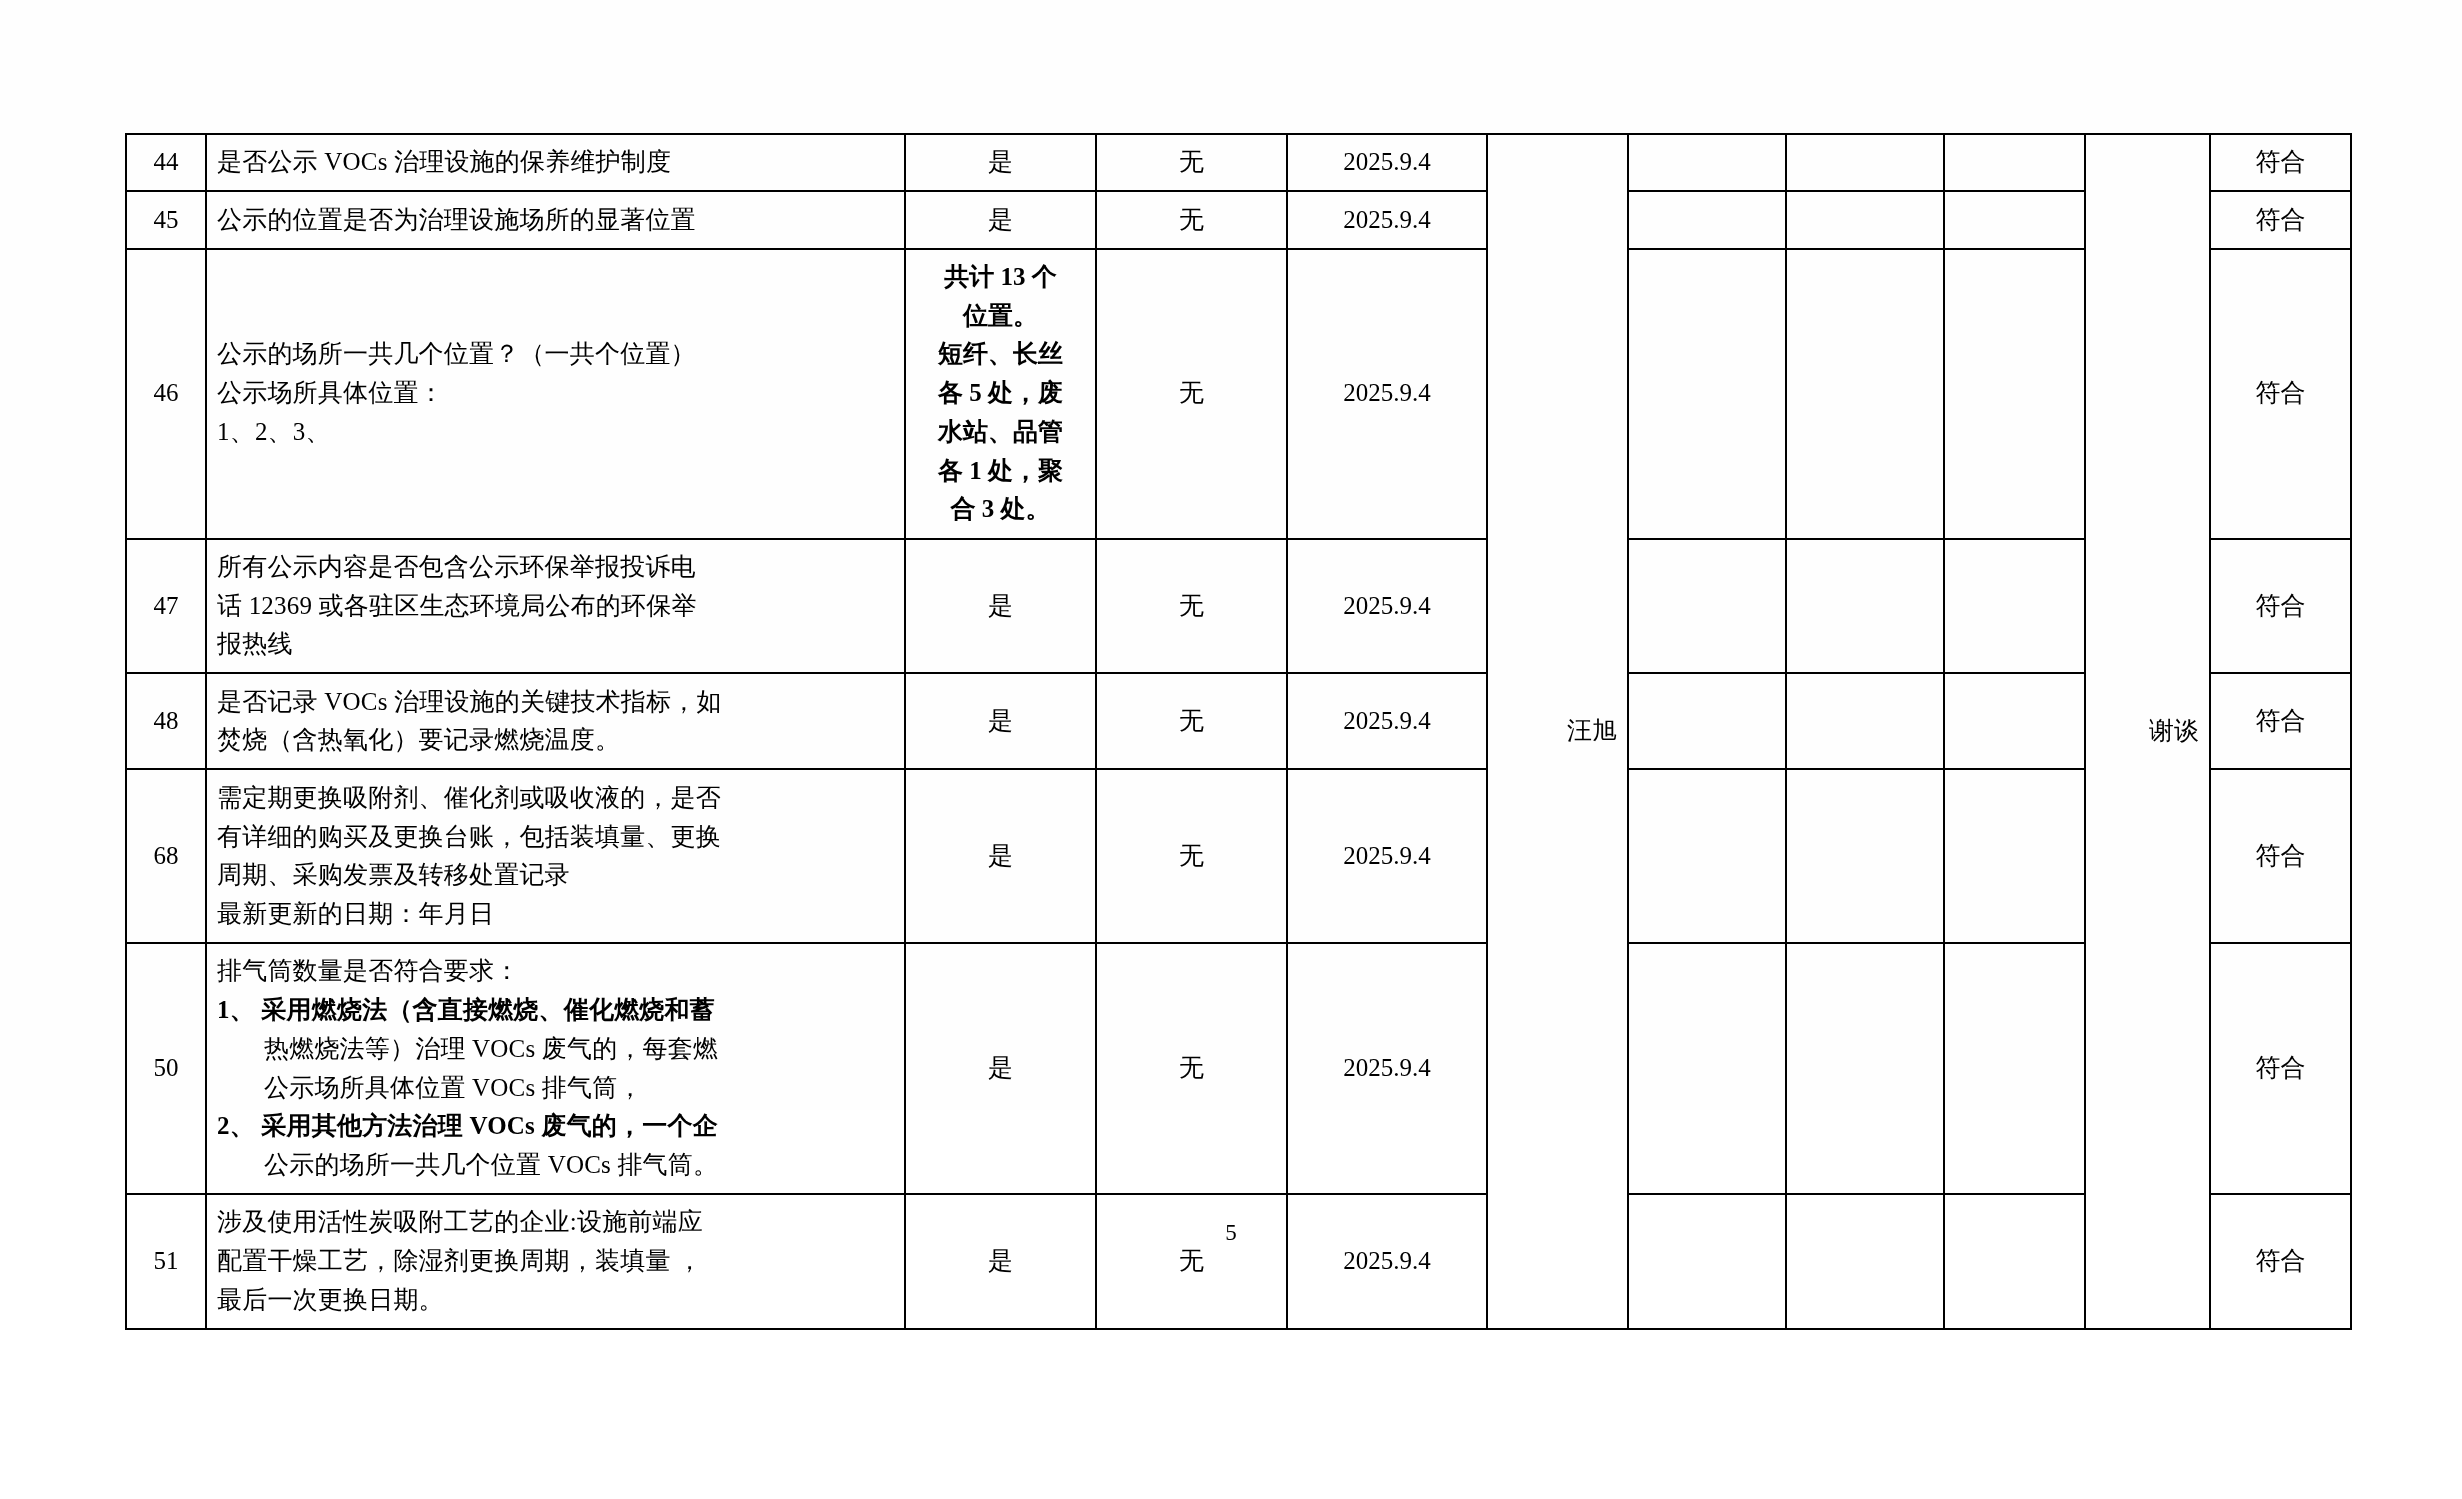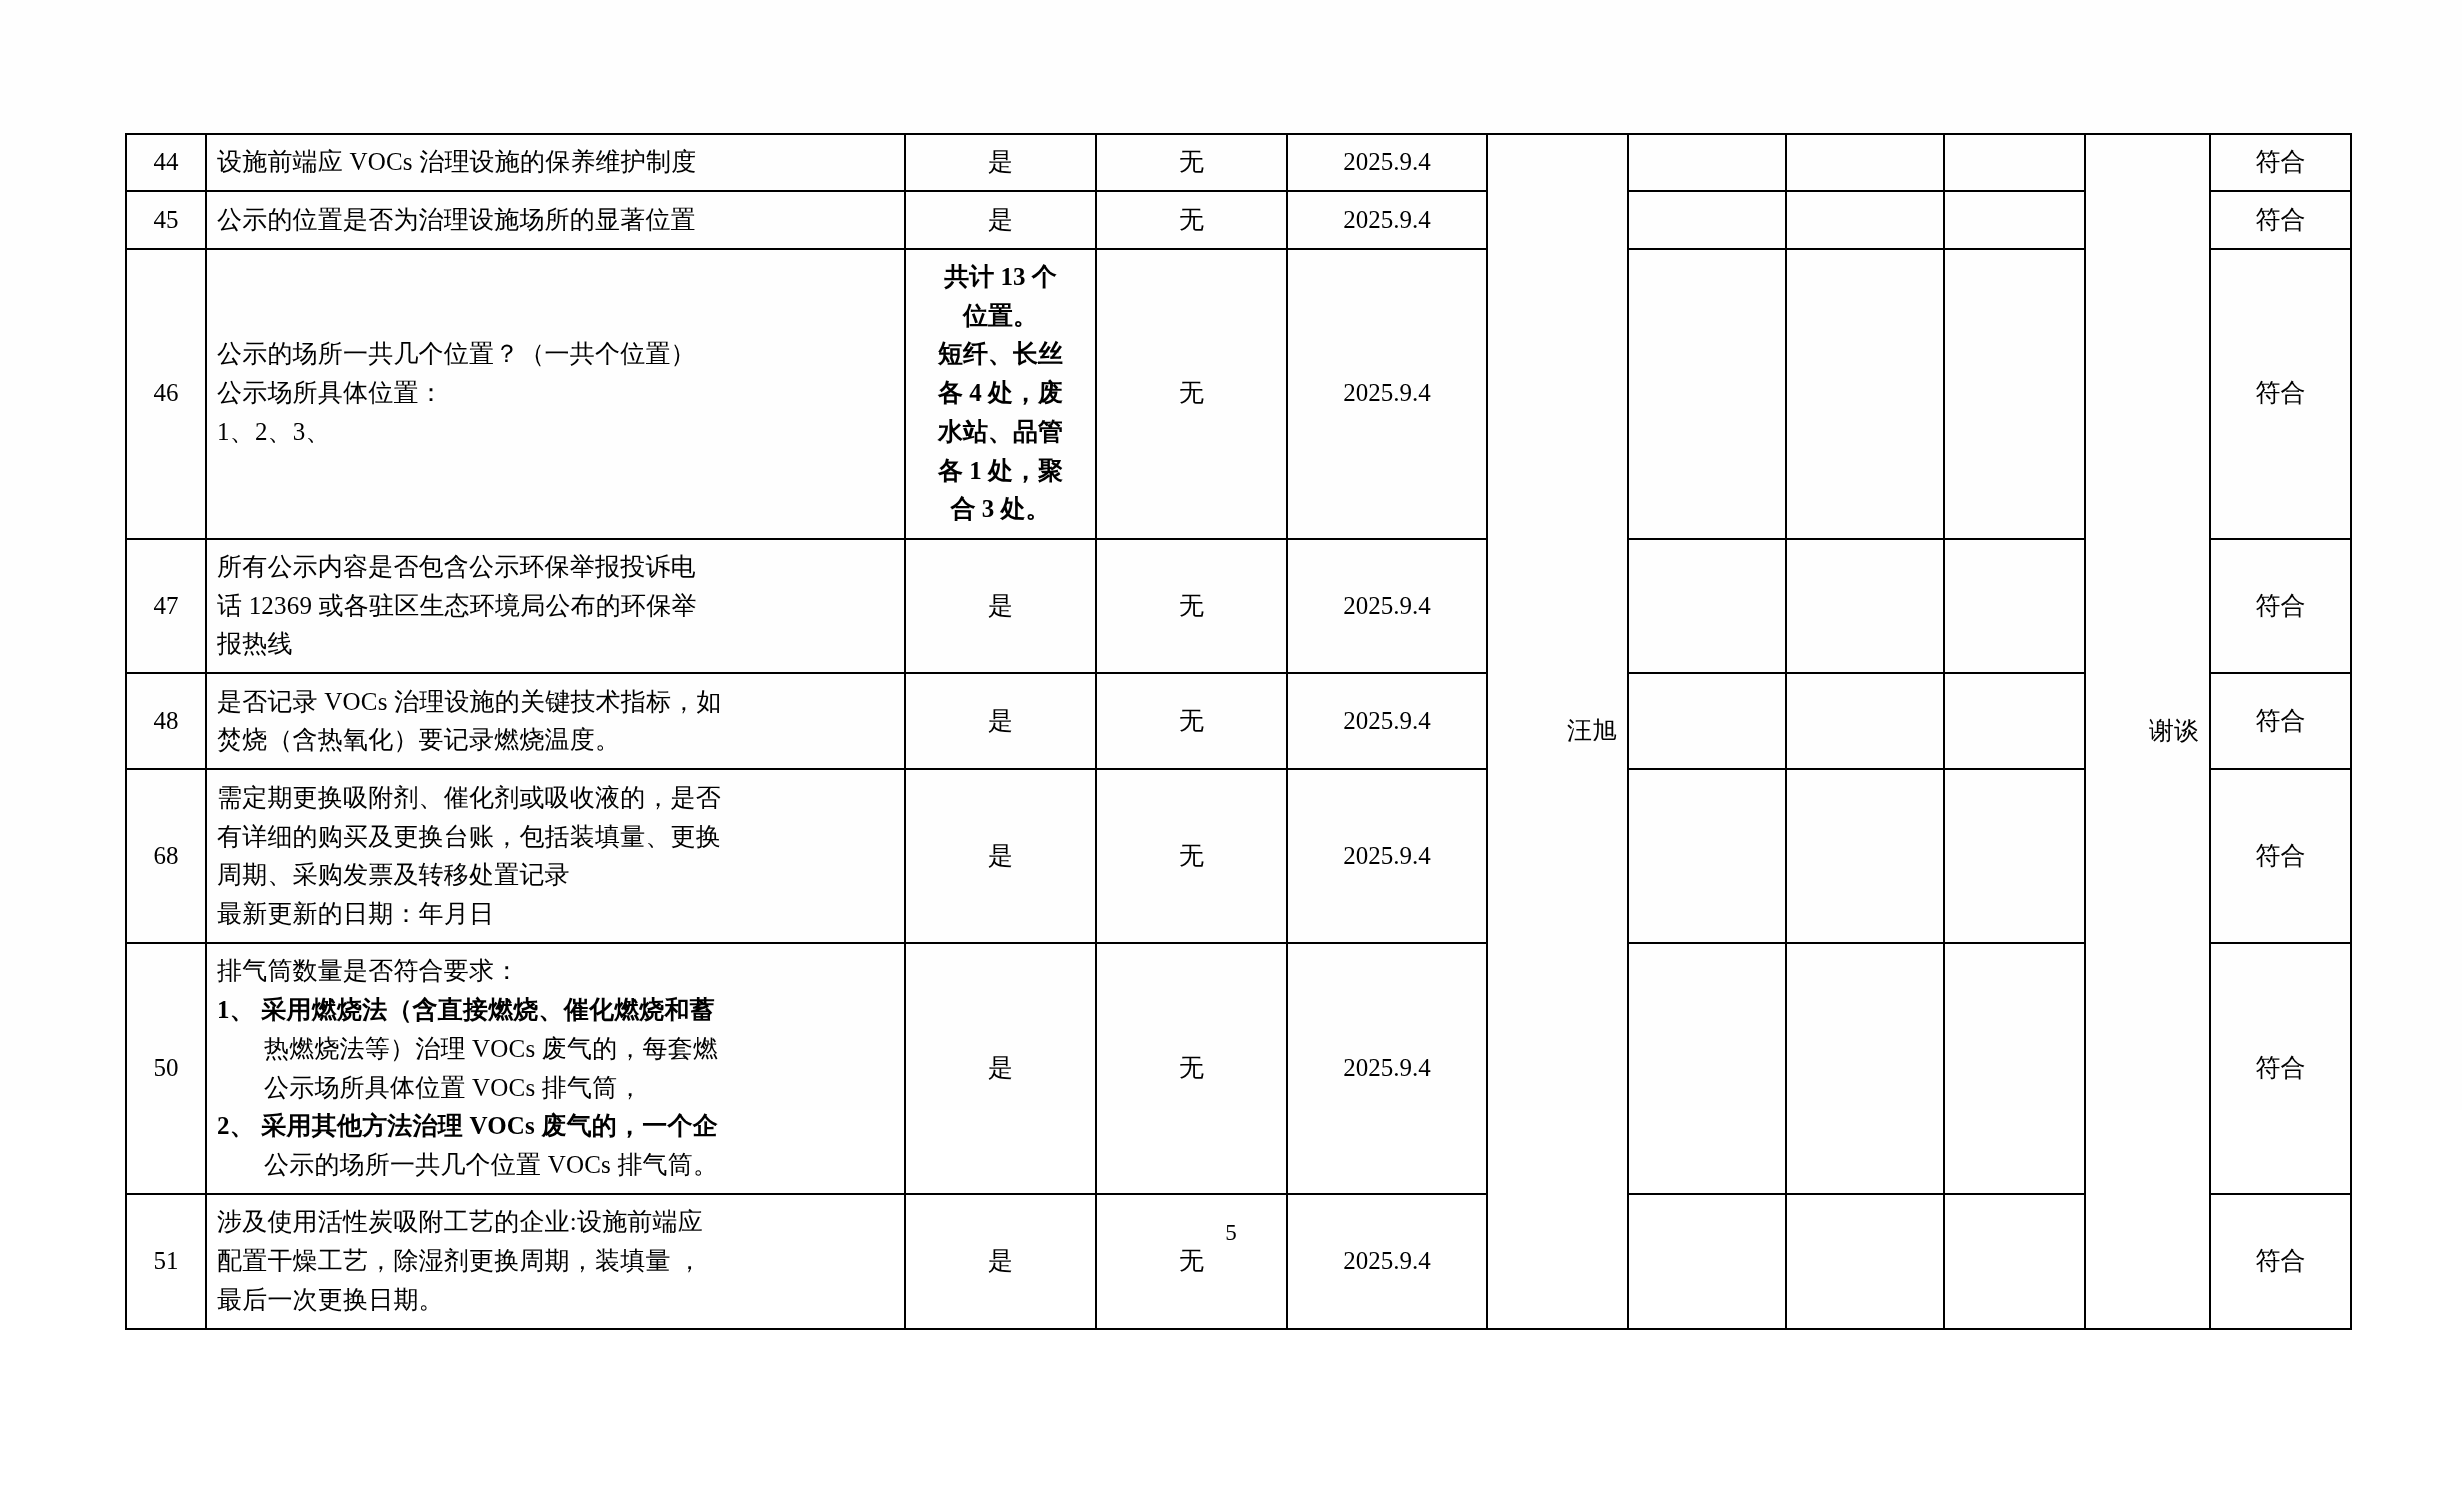--- a/index.html
+++ b/index.html
@@ -111,21 +111,21 @@
           <col class="c-f">
           <col class="c-g">
           <col class="c-h">
           <col class="c-i">
       </colgroup>
       <tbody>
 
         <tr>
           <td class="no">44</td>
           <td class="item">
-            <p>设施前端应 VOCs 治理设施的保养维护制度</p>
+            <p>是否公示 VOCs 治理设施的保养维护制度</p>
           </td>
           <td class="ctr">是</td>
           <td class="ctr">无</td>
           <td class="ctr">2025.9.4</td>
           <td class="vert-mid" rowspan="8">汪旭</td>
           <td class="ctr"></td>
           <td class="ctr"></td>
           <td class="ctr"></td>
           <td class="vert-mid" rowspan="8">谢谈</td>
           <td class="ctr">符合</td>
@@ -149,21 +149,21 @@
           <td class="no">46</td>
           <td class="item">
             <p>公示的场所一共几个位置？（一共个位置）</p>
             <p>公示场所具体位置：</p>
             <p>1、2、3、</p>
           </td>
           <td class="ctr-small">
             <div>共计 13 个</div>
             <div>位置。</div>
             <div>短纤、长丝</div>
-            <div>各 4 处，废</div>
+            <div>各 5 处，废</div>
             <div>水站、品管</div>
             <div>各 1 处，聚</div>
             <div>合 3 处。</div>
           </td>
           <td class="ctr">无</td>
           <td class="ctr">2025.9.4</td>
           <td class="ctr"></td>
           <td class="ctr"></td>
           <td class="ctr"></td>
           <td class="ctr">符合</td>

